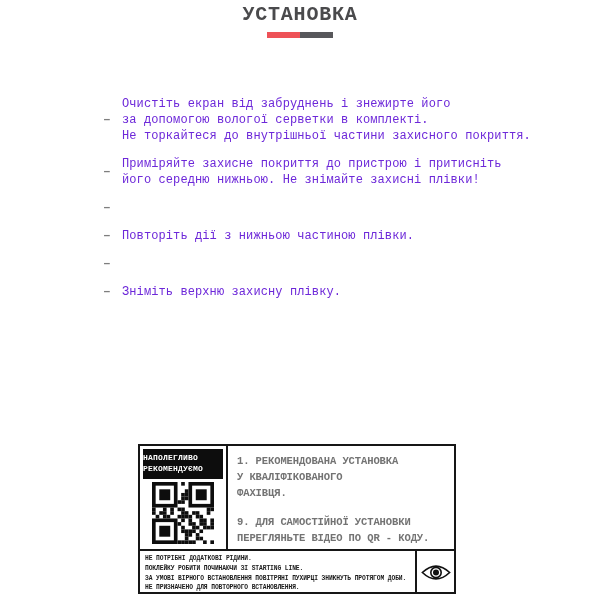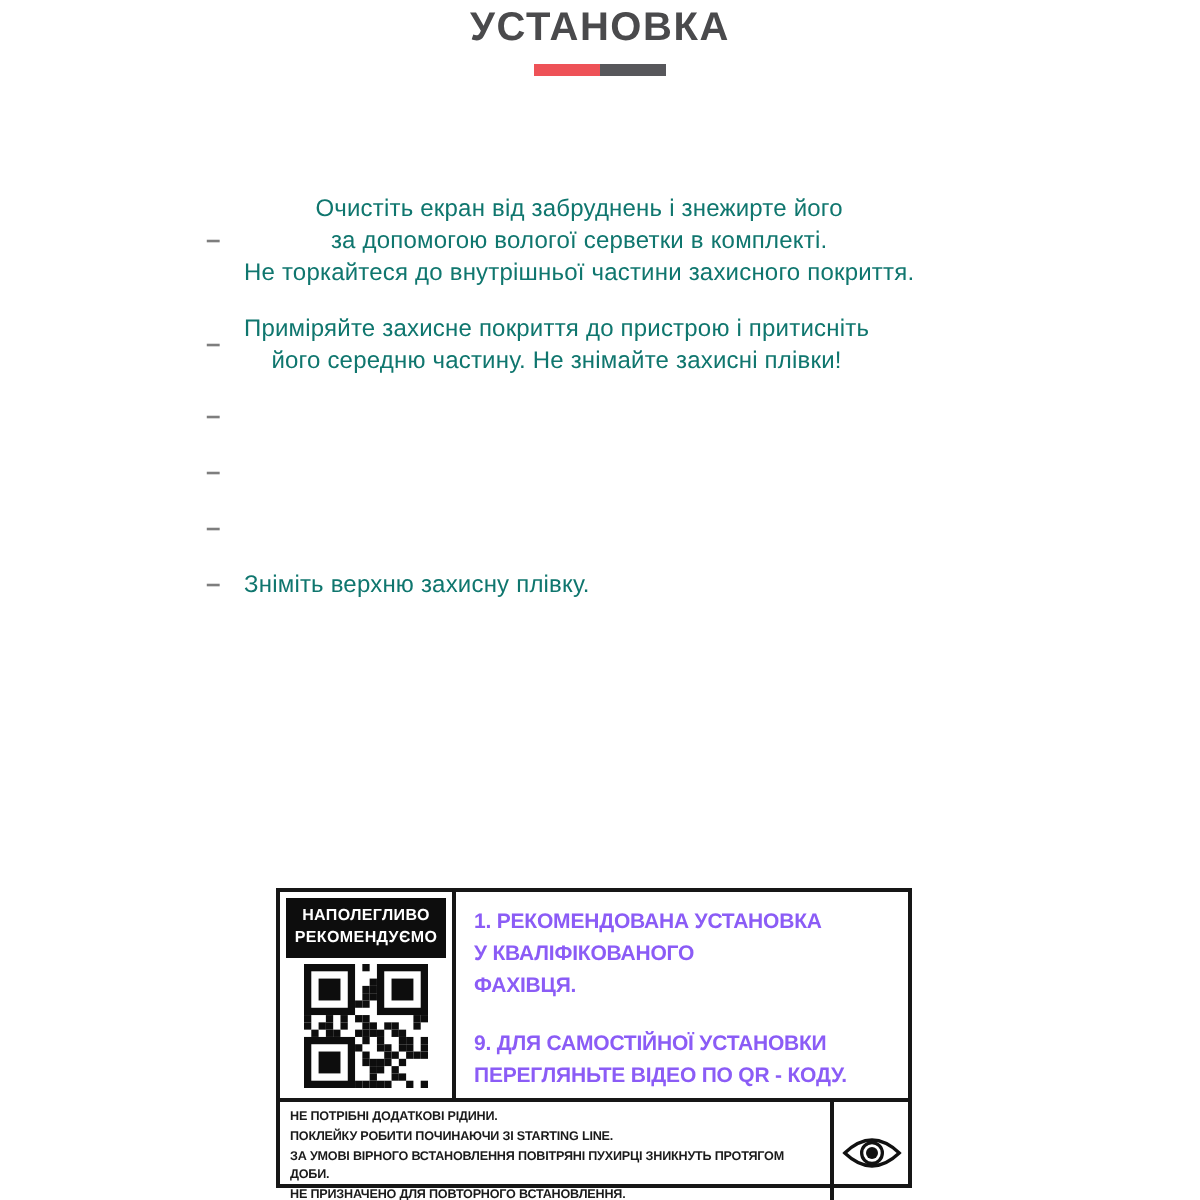--- a/index.html
+++ b/index.html
@@ -1,57 +1,57 @@
 <!DOCTYPE html>
 <html><head>
 <meta charset="utf-8">
 <style>
   * { margin: 0; padding: 0; box-sizing: border-box; }
   html, body { width: 600px; height: 600px; background: #fff; }
   body { font-family: "Liberation Sans", "DejaVu Sans", sans-serif; position: relative; overflow: hidden; }
 
-  .page { position: absolute; inset: 0; background: #fff; }
+  .page { position: absolute; inset: 0; background: #fff; font-family: Liberation Mono, monospace; }
 
   .page-title {
     position: absolute; top: 3px; left: 0; width: 600px;
     text-align: center; font-size: 20px; font-weight: 600;
     letter-spacing: 0.8px; color: #4a4a4c;
   }
   .title-bar { position: absolute; top: 32px; left: 267px; width: 66px; height: 6px; display: flex; }
   .title-bar .half { width: 50%; height: 100%; }
 
   .instructions { position: absolute; left: 103px; top: 96px; width: 485px; }
   .instr-item { display: flex; align-items: center; margin-bottom: 12px; }
   .instr-item .dash {
     flex: 0 0 19px; font-weight: 700; color: #7e7e7e;
     font-size: 13px; line-height: 16px;
   }
   .instr-item p {
     white-space: pre-line; font-size: 12px; line-height: 16px;
-    color: #0f766e; letter-spacing: 0.1px; text-align: center;
+    color: #6d28d9; letter-spacing: 0.1px;
   }
 
   .rec-box {
     position: absolute; left: 138px; top: 444px; width: 318px; height: 150px;
     border: 2px solid #161616; display: flex; flex-direction: column; background: #fff;
   }
   .rec-top { flex: 0 0 105px; display: flex; border-bottom: 2px solid #161616; }
   .rec-left {
     flex: 0 0 88px; border-right: 2px solid #161616;
     padding: 3px; display: flex; flex-direction: column; align-items: center;
   }
   .rec-header {
-    width: 100%; background: #0d0d0d; color: #fff; text-align: center;
+    width: 100%; background: #0d0d0d; color: #fff; 
     font-size: 8px; font-weight: 700; line-height: 1.35; letter-spacing: 0.2px;
     padding: 4px 0; white-space: pre-line;
   }
   .qr-wrap { flex: 1; display: flex; align-items: center; justify-content: center; padding-top: 2px; }
   .qr-wrap svg { display: block; }
 
-  .rec-right { flex: 1; padding: 7px 8px 0 9px; color: #8b5cf6; }
+  .rec-right { flex: 1; padding: 7px 8px 0 9px; color: #737373; }
   .rec-right p {
     white-space: pre-line; font-size: 10.5px; font-weight: 700;
     line-height: 16px; letter-spacing: -0.1px;
   }
   .rec-right p.first { margin-bottom: 13px; }
 
   .rec-bottom { flex: 1; display: flex; }
   .rec-notes {
     flex: 1; border-right: 2px solid #161616; padding: 3px 4px 0 5px;
     font-size: 6.3px; font-weight: 700; line-height: 1.55;
@@ -74,27 +74,28 @@
   <div class="instructions">
     <div class="instr-item">
       <span class="dash">–</span>
       <p>Очистіть екран від забруднень і знежирте його
 за допомогою вологої серветки в комплекті.
 Не торкайтеся до внутрішньої частини захисного покриття.</p>
     </div>
     <div class="instr-item">
       <span class="dash">–</span>
       <p>Приміряйте захисне покриття до пристрою і притисніть
-його середню частину. Не знімайте захисні плівки!</p>
-    </div>
-    <div class="instr-item">
-      <span class="dash">–</span>
-    </div>
-    <div class="instr-item">
-      <span class="dash">–</span>
+його середню нижньою. Не знімайте захисні плівки!</p>
+    </div>
+    <div class="instr-item">
+      <span class="dash">–</span>
+    </div>
+    <div class="instr-item">
+      <span class="dash">–</span>
+      <p>Повторіть дії з нижньою частиною плівки.</p>
     </div>
     <div class="instr-item">
       <span class="dash">–</span>
     </div>
     <div class="instr-item">
       <span class="dash">–</span>
       <p>Зніміть верхню захисну плівку.</p>
     </div>
   </div>
 

